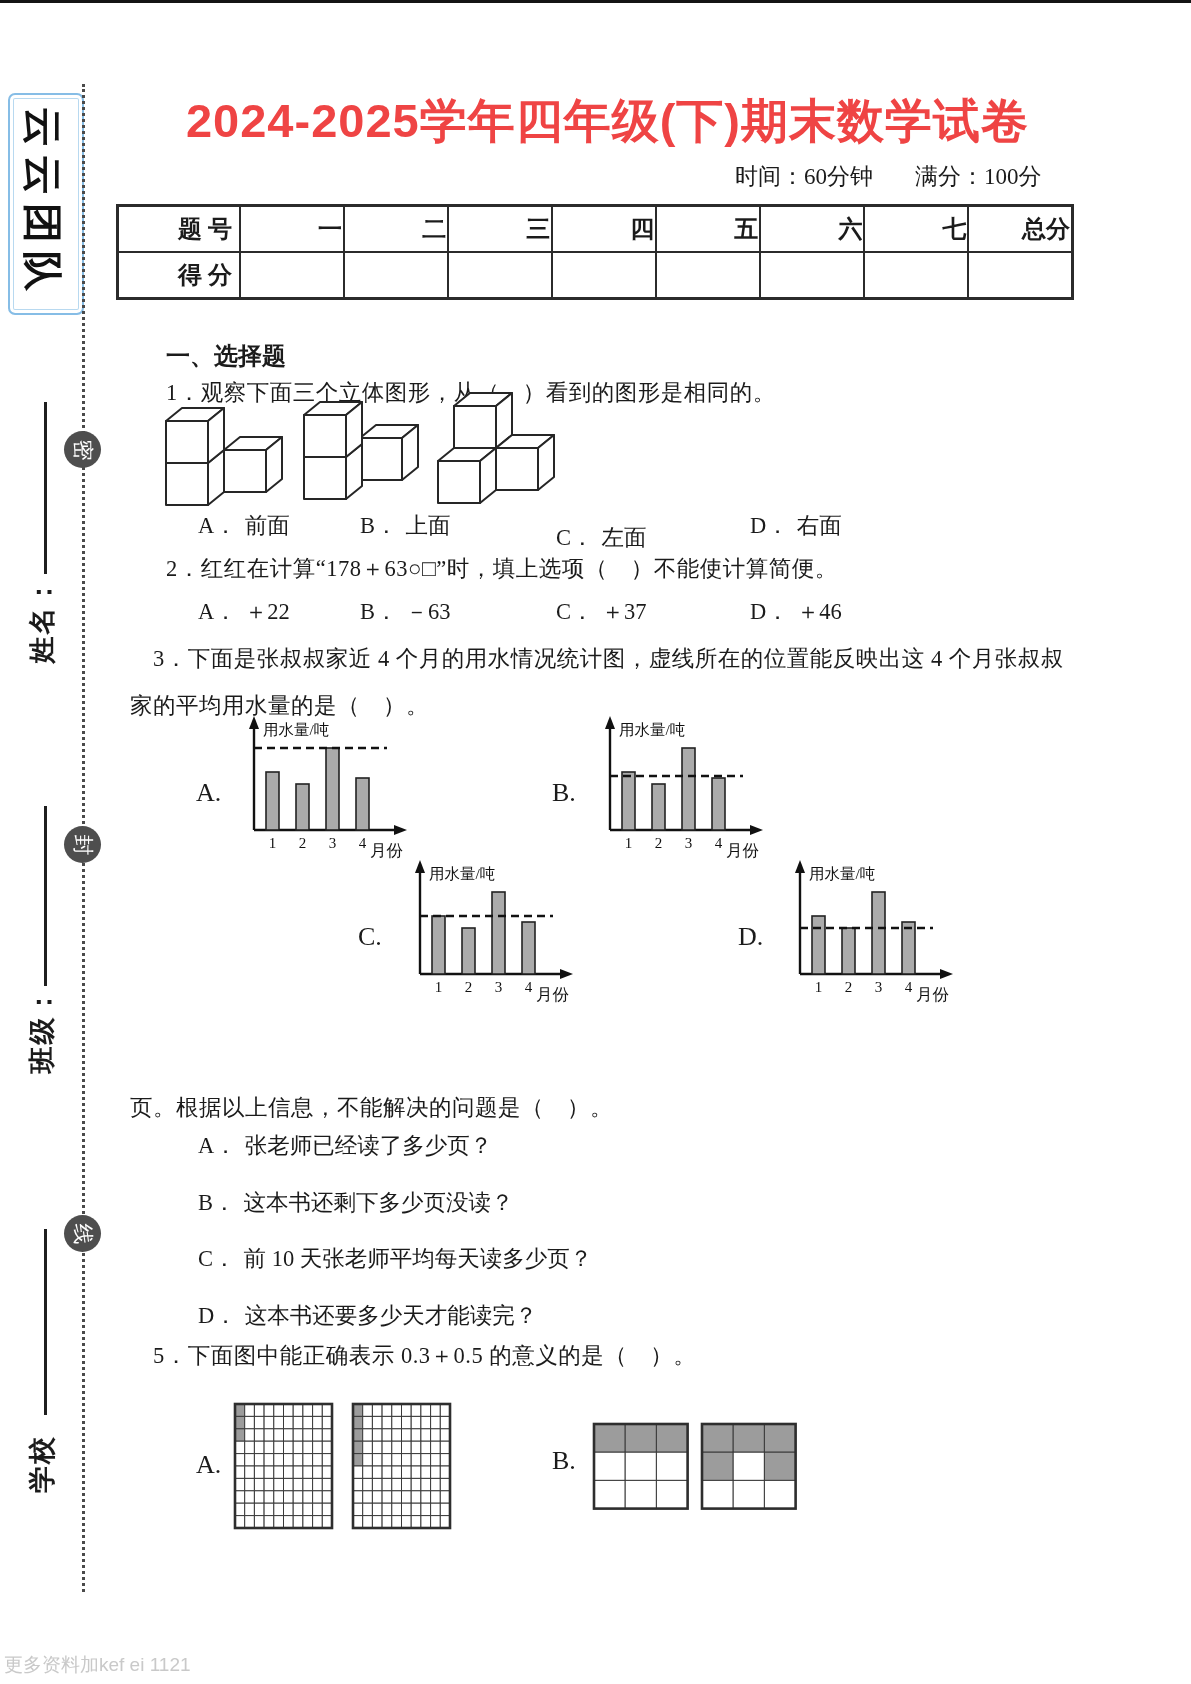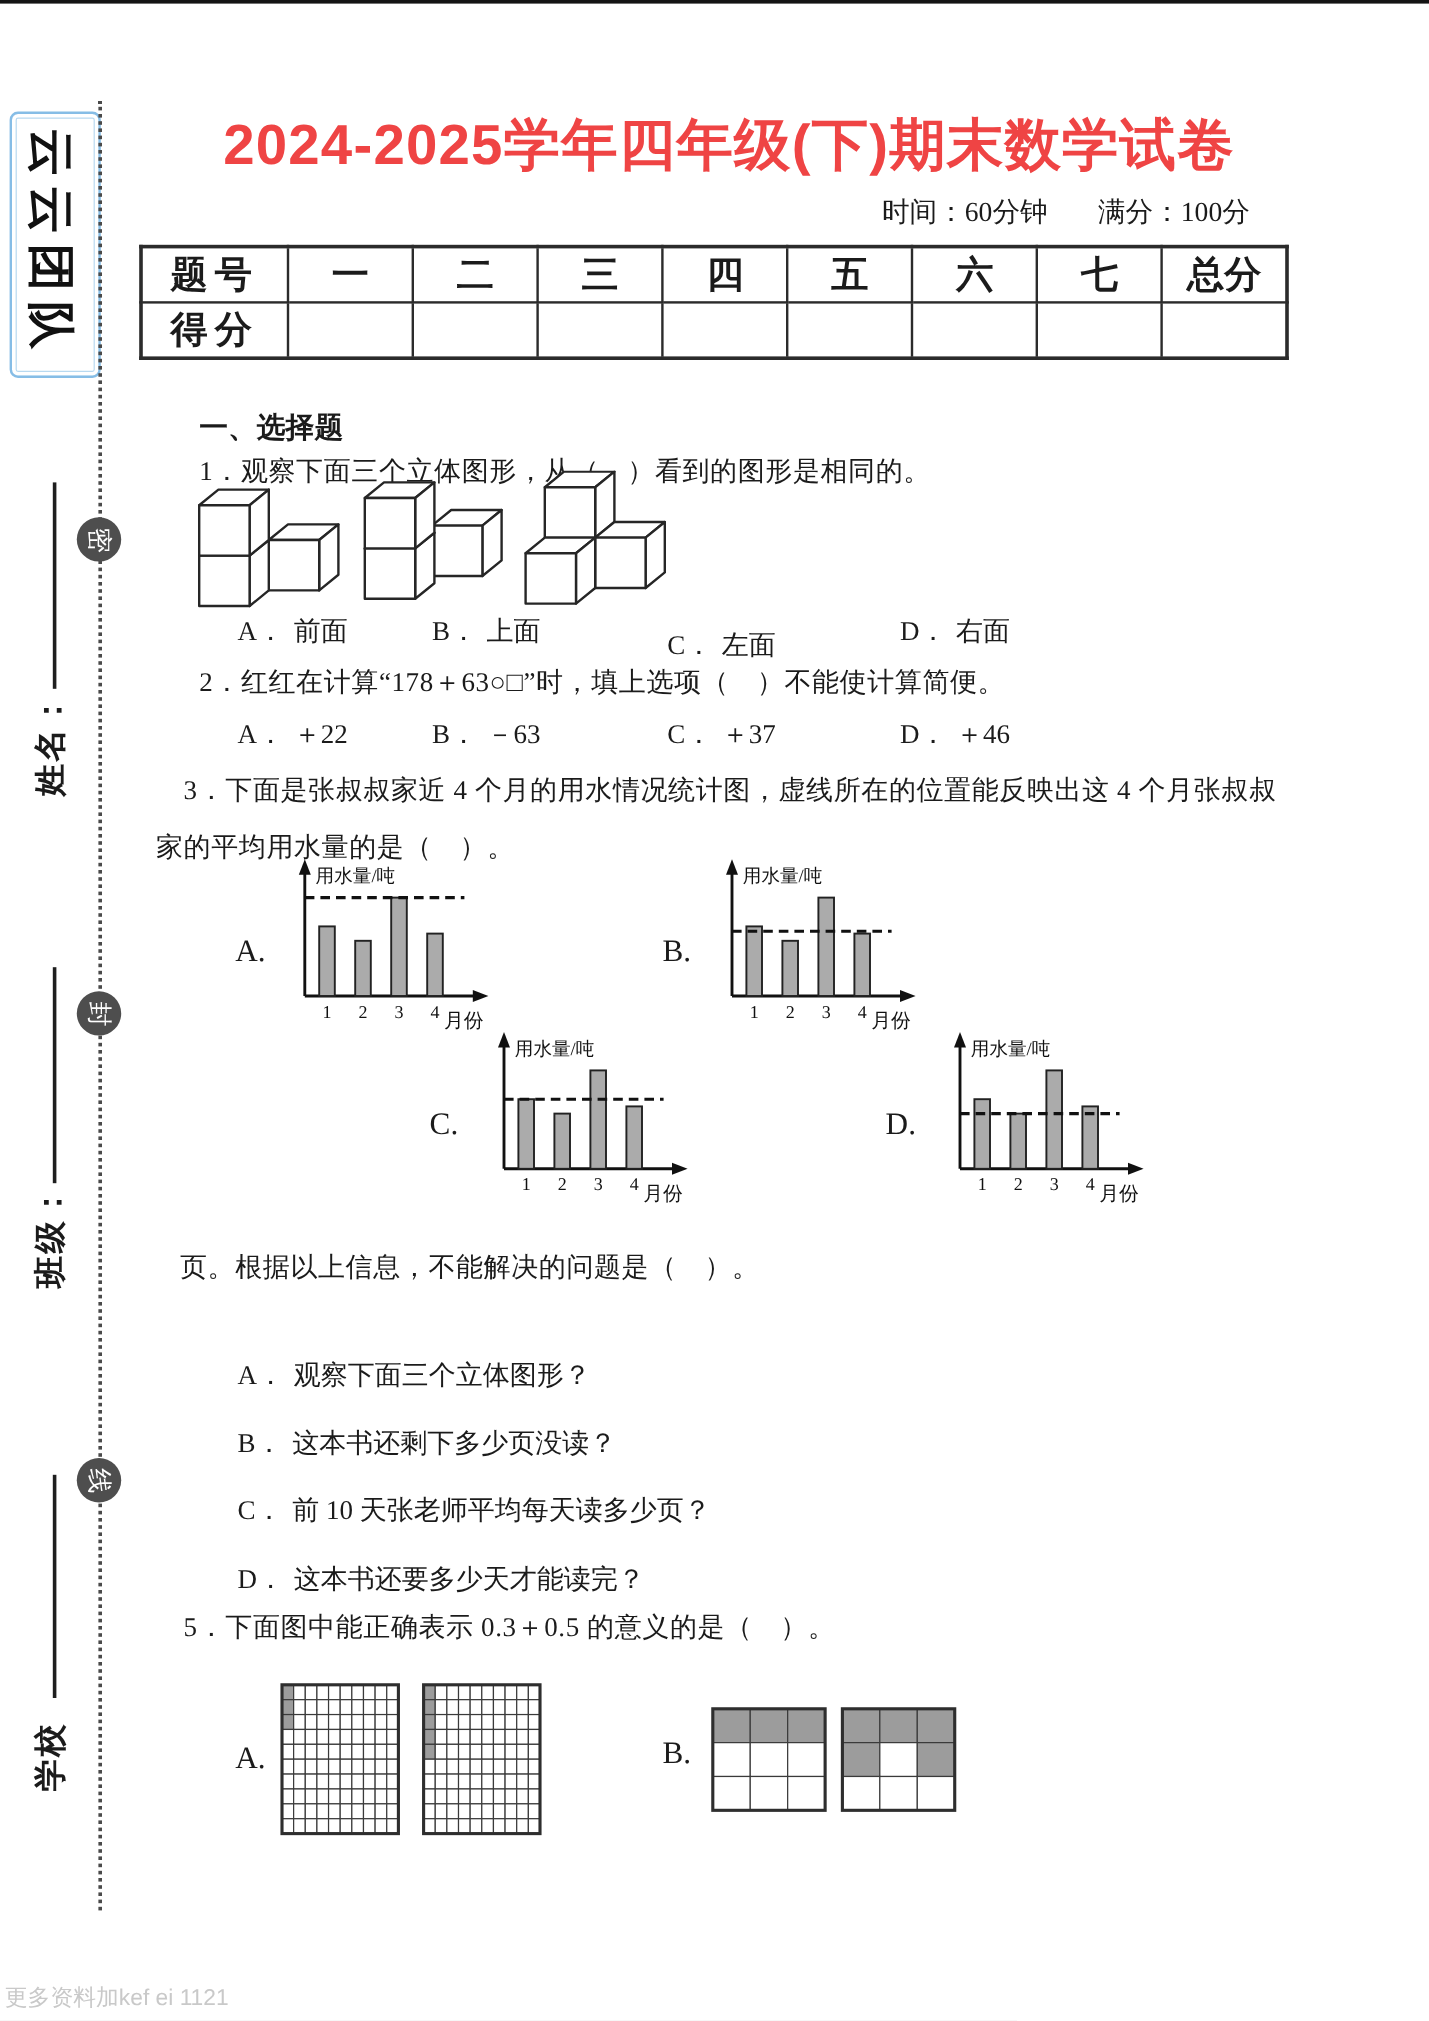--- a/index.html
+++ b/index.html
@@ -22,21 +22,21 @@
   .vlabel{left:24px;width:96px;text-align:center;transform:rotate(-90deg);transform-origin:left top;
           font-size:27px;font-weight:600;letter-spacing:2px;white-space:nowrap;}
 
   
   .title{left:120px;top:90px;width:975px;text-align:center;font-size:47px;font-weight:bold;
          font-family:"Liberation Sans",sans-serif;letter-spacing:1px;color:#ef4444;}
   .meta{left:735px;top:161px;width:370px;font-size:23px;display:flex;gap:42px;white-space:nowrap;align-items:flex-end;}
 
   
   table.score{border-collapse:collapse;table-layout:fixed;width:958px;border:3px solid #2b2b2b;}
-  table.score td{border:2px solid #2b2b2b;text-align:center;font-size:31px;height:42px;
+  table.score td{border:2px solid #2b2b2b;text-align:right;font-size:24px;height:42px;
                  font-weight:600;overflow:hidden;}
   td.hd{font-family:"Liberation Sans",sans-serif;font-weight:bold;font-size:23px;letter-spacing:6px;}
 
   
   .sec-title{font-family:"Liberation Sans",sans-serif;font-weight:bold;font-size:24px;}
   .qtext{font-size:22.5px;white-space:nowrap;letter-spacing:0.5px;}
   .opt{font-size:22.5px;white-space:nowrap;}
   .opt .ot{margin-left:8px;}
   .chart-label{font-size:26px;}
   .chart svg text{font-family:"Liberation Serif",serif;fill:#111;}
@@ -241,23 +241,23 @@
         <rect x="70" y="72" width="13" height="46" fill="#ababab" stroke="#222" stroke-width="1.6"></rect>
         <text x="76.5" y="136" font-size="15" text-anchor="middle">2</text>
         <rect x="100" y="36" width="13" height="82" fill="#ababab" stroke="#222" stroke-width="1.6"></rect>
         <text x="106.5" y="136" font-size="15" text-anchor="middle">3</text>
         <rect x="130" y="66" width="13" height="52" fill="#ababab" stroke="#222" stroke-width="1.6"></rect>
         <text x="136.5" y="136" font-size="15" text-anchor="middle">4</text>
         <line x1="28" y1="72" x2="161" y2="72" stroke="#111" stroke-width="2.6" stroke-dasharray="8 5"></line>
         <text x="144" y="144" font-size="16.5">月份</text>
       </svg></div>
 
-  <div class="abs qtext" style="left:130px;top:1040px;margin-left:20px;">页。根据以上信息，不能解决的问题是（　）。</div>
+  <div class="abs qtext" style="left:130px;top:1092px;">页。根据以上信息，不能解决的问题是（　）。</div>
   <div>
-    <span class="abs opt" style="left:198px;top:1130px;"><span>A．</span><span class="ot">观察下面三个立体图形？</span></span>
+    <span class="abs opt" style="left:198px;top:1130px;"><span>A．</span><span class="ot">张老师已经读了多少页？</span></span>
     <span class="abs opt" style="left:198px;top:1187px;"><span>B．</span><span class="ot">这本书还剩下多少页没读？</span></span>
     <span class="abs opt" style="left:198px;top:1243px;"><span>C．</span><span class="ot">前 10 天张老师平均每天读多少页？</span></span>
     <span class="abs opt" style="left:198px;top:1300px;"><span>D．</span><span class="ot">这本书还要多少天才能读完？</span></span>
   </div>
 
   <div class="abs qtext" style="left:153px;top:1340px;">5．下面图中能正确表示 0.3＋0.5 的意义的是（　）。</div>
   <span class="abs chart-label" style="left:196px;top:1450px;">A.</span>
   <div class="abs" style="left:233px;top:1402px;"><svg width="101" height="128">
         <g transform="translate(2,2)">
           <rect x="0" y="0" width="9.7" height="12.4" fill="#9c9c9c" stroke="#3a3a3a" stroke-width="1"></rect>

